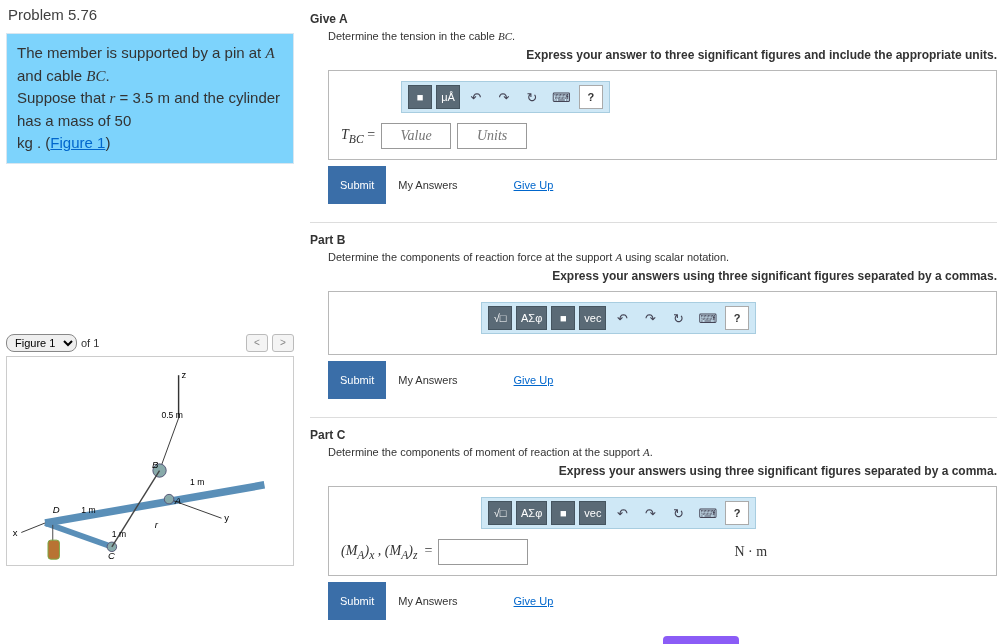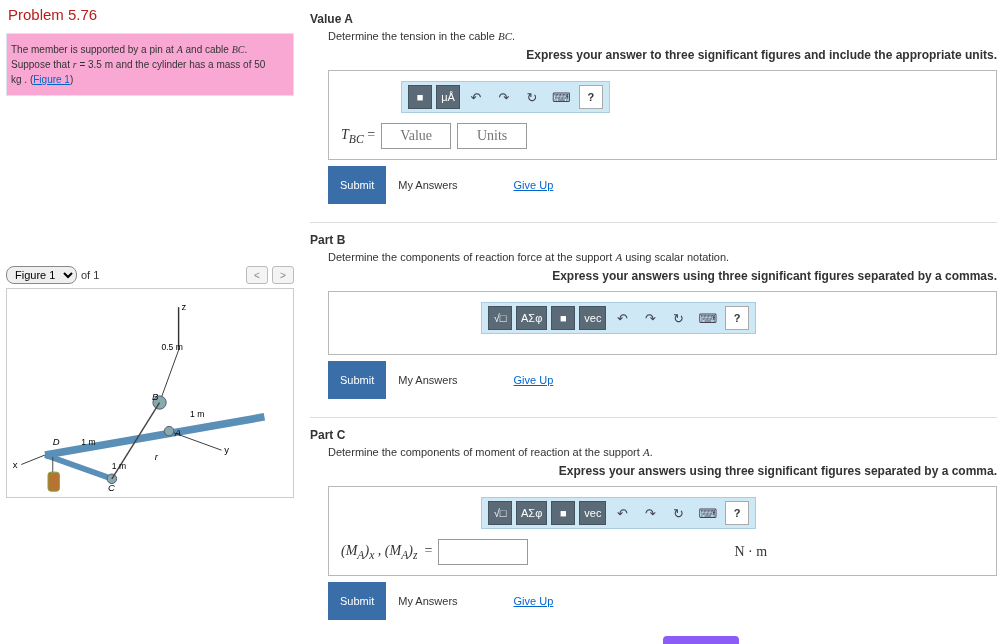--- a/index.html
+++ b/index.html
@@ -1,22 +1,22 @@
 <!DOCTYPE html>
 <html><head>
 <meta charset="utf-8">
 <style>
 * { box-sizing: border-box; margin: 0; padding: 0; }
 body { font-family: Arial, Helvetica, sans-serif; font-size: 12px; color: #333; background: #fff; width: 1007px; }
 .container { display: flex; }
 .left-col { width: 300px; flex-shrink: 0; }
 .right-col { flex: 1; padding: 8px 10px 10px 10px; }
 
-.prob-title { font-size: 15px; padding: 6px 8px; color: #b91c1c; }
-.prob-desc { border: 1px solid #d8e6f0; background: #f9a8d4; margin: 4px 6px 8px 6px; padding: 8px 4px; font-size: 10px; line-height: 1.5; }
+.prob-title { font-size: 15px; padding: 6px 8px; color: #404040; }
+.prob-desc { border: 1px solid #d8e6f0; background: #7dd3fc; margin: 4px 6px 8px 6px; padding: 8px 10px; font-size: 15px; line-height: 1.5; }
 .prob-desc a { color: #0066cc; text-decoration: underline; }
 .ital { font-style: italic; font-family: 'Times New Roman', serif; }
 
 .fig-nav { margin: 170px 6px 4px 6px; display: flex; align-items: center; gap: 4px; }
 .fig-nav select { font-size: 11px; border: 1px solid #888; border-radius: 8px; padding: 1px 4px; }
 .fig-nav .of1 { font-size: 11px; flex: 1; }
 .fig-nav button { width: 22px; height: 18px; border: 1px solid #bbb; background: #f4f4f4; border-radius: 3px; font-size: 10px; color: #888; }
 
 .fig-box { border: 1px solid #ccc; margin: 0 6px 8px 6px; height: 210px; background: #fff; position: relative; }
 
@@ -28,21 +28,21 @@
 .ans-box { border: 1px solid #b8b8b8; padding: 10px 12px 10px 12px; margin-bottom: 6px; }
 .toolbar { background: #cfe8f6; border: 1px solid #a8cde0; display: inline-flex; align-items: center; gap: 4px; padding: 3px 6px; margin-bottom: 10px; }
 .toolbar.offset { margin-left: 60px; }
 .toolbar.offset2 { margin-left: 140px; }
 .tbtn { display: inline-flex; align-items: center; justify-content: center; min-width: 24px; height: 24px; background: #5a6a76; color: #fff; font-size: 11px; border: 1px solid #455560; cursor: pointer; padding: 0 4px; }
 .tbtn.light { background: transparent; color: #445; border: none; font-size: 13px; }
 .tbtn.q { background: #fff; color: #333; border: 1px solid #aaa; font-weight: bold; }
 
 .ans-line { display: flex; align-items: center; gap: 6px; font-family: 'Times New Roman', serif; font-size: 14px; font-style: italic; }
 .ans-line .eq { font-style: normal; }
-.val-input { width: 70px; height: 26px; border: 1px solid #999; font-family: 'Times New Roman', serif; font-size: 14px; color: #0f766e; text-align: center; }
+.val-input { width: 70px; height: 26px; border: 1px solid #999; font-style: italic; font-family: 'Times New Roman', serif; font-size: 14px; color: #0f766e; text-align: center; }
 .val-input.wide { width: 90px; }
 .unit-label { font-style: normal; font-family: 'Times New Roman', serif; font-size: 14px; margin-left: 12px; }
 
 .submit-row { margin-top: 6px; display: flex; align-items: center; gap: 12px; font-size: 11px; }
 .submit-btn { background: #3a6ea8; color: #fff; font-weight: normal; border: none; padding: 13px 12px; font-size: 11px; cursor: pointer; }
 .my-ans { color: #333; }
 .giveup { color: #0066cc; text-decoration: underline; cursor: pointer; margin-left: 44px; }
 
 hr.sep { border: none; border-top: 1px solid #ddd; margin: 8px 0 10px 0; }
 
@@ -100,21 +100,21 @@
           <text x="78" y="160" font-size="9">1 m</text>
           <text x="110" y="185" font-size="9">1 m</text>
           <text x="155" y="175" font-size="10" font-style="italic">r</text>
         </svg>
       </div>
     </div>
   </div>
 
   <div class="right-col">
 
-    <div class="part-label">Value A</div>
+    <div class="part-label">Give A</div>
     <div class="part-body">
       <div class="part-q">
         <span>Determine the tension in the cable </span><span class="ital">BC</span><span>.</span>
       </div>
       <div class="part-hint">Express your answer to three significant figures and include the appropriate units.</div>
       <div class="ans-box">
         <div class="toolbar offset">
           <span class="tbtn">■</span>
           <span class="tbtn">μÅ</span>
           <span class="tbtn light">↶</span>

